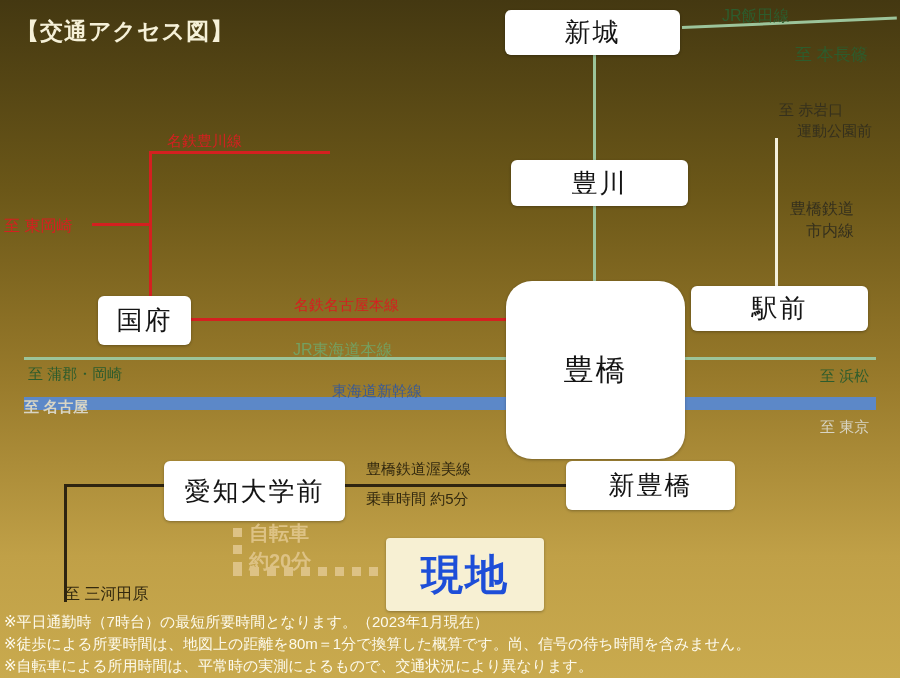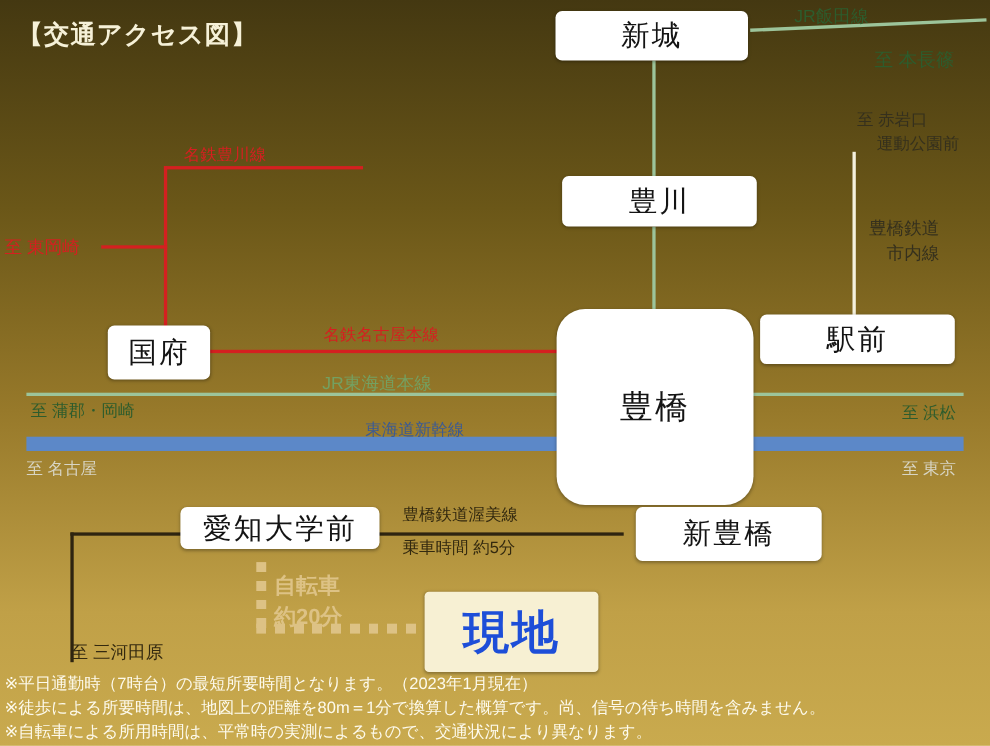--- a/index.html
+++ b/index.html
@@ -45,38 +45,38 @@
   <div class="line" style="left:64px;top:484px;width:101px;height:3px;background:#2e2410;"></div>
   <div class="line" style="left:64px;top:484px;width:3px;height:118px;background:#2e2410;"></div>
   <div class="line" style="left:233px;top:511px;width:9px;height:62px;background:repeating-linear-gradient(to bottom,#ddc285 0 9px,transparent 9px 17px);"></div>
   <div class="line" style="left:233px;top:567px;width:155px;height:9px;background:repeating-linear-gradient(to right,#ddc285 0 9px,transparent 9px 17px);"></div>
 
   <div class="station" style="left:505px;top:10px;width:175px;height:45px;">新城</div>
   <div class="station" style="left:511px;top:160px;width:177px;height:46px;">豊川</div>
   <div class="station" style="left:98px;top:296px;width:93px;height:49px;">国府</div>
   <div class="station" style="left:506px;top:281px;width:179px;height:178px;border-radius:26px;font-size:30px;font-family:Liberation Serif, serif;">豊橋</div>
   <div class="station" style="left:691px;top:286px;width:177px;height:45px;">駅前</div>
-  <div class="station" style="left:164px;top:461px;width:181px;height:38px;">愛知大学前</div>
-  <div class="station" style="left:566px;top:461px;width:169px;height:49px;margin-left:12px;">新豊橋</div>
+  <div class="station" style="left:164px;top:461px;width:181px;height:60px;">愛知大学前</div>
+  <div class="station" style="left:566px;top:461px;width:169px;height:49px;">新豊橋</div>
   <div class="station" style="left:386px;top:538px;width:158px;height:73px;background:#f7f0d3;color:#1d4ed8;font-size:42px;font-weight:bold;border-radius:4px;">現地</div>
 
   <div class="label" style="left:722px;top:6px;font-size:16px;color:#2d5c2d;">JR飯田線</div>
   <div class="label" style="left:795px;top:45px;font-size:17px;color:#2d5c2d;">至 本長篠</div>
   <div class="label" style="left:779px;top:101px;font-size:15px;color:#35301d;">至 赤岩口</div>
   <div class="label" style="left:797px;top:122px;font-size:15px;color:#35301d;">運動公園前</div>
   <div class="label" style="left:790px;top:199px;font-size:16px;color:#35301d;">豊橋鉄道</div>
   <div class="label" style="left:806px;top:221px;font-size:16px;color:#35301d;">市内線</div>
   <div class="label" style="left:167px;top:132px;font-size:15px;color:#d42020;">名鉄豊川線</div>
   <div class="label" style="left:4px;top:216px;font-size:16px;color:#d42020;">至 東岡崎</div>
   <div class="label" style="left:294px;top:296px;font-size:15px;color:#d42020;">名鉄名古屋本線</div>
   <div class="label" style="left:293px;top:340px;font-size:16px;color:#74a061;">JR東海道本線</div>
   <div class="label" style="left:28px;top:365px;font-size:15px;color:#2d5c2d;">至 蒲郡・岡崎</div>
   <div class="label" style="left:820px;top:367px;font-size:15px;color:#2d5c2d;text-align:right;">至 浜松</div>
   <div class="label" style="left:296px;top:382px;font-size:15px;color:#3a5a95;margin-left:36px;">東海道新幹線</div>
-  <div class="label" style="left:24px;top:418px;font-size:15px;color:#d8d5c5;">至 名古屋</div>
+  <div class="label" style="left:24px;top:398px;font-size:15px;color:#d8d5c5;font-weight:bold;">至 名古屋</div>
   <div class="label" style="left:820px;top:418px;font-size:15px;color:#d8d5c5;">至 東京</div>
   <div class="label" style="left:366px;top:460px;font-size:15px;color:#33290f;">豊橋鉄道渥美線</div>
   <div class="label" style="left:366px;top:490px;font-size:15px;color:#33290f;">乗車時間 約5分</div>
   <div class="label" style="left:249px;top:521px;font-size:20px;font-weight:bold;color:#ddc285;">自転車</div>
   <div class="label" style="left:249px;top:549px;font-size:20px;font-weight:bold;color:#ddc285;">約20分</div>
   <div class="label" style="left:64px;top:584px;font-size:16px;color:#33290f;">至 三河田原</div>
 
   <div class="notes">
     <div>※平日通勤時（7時台）の最短所要時間となります。（2023年1月現在）</div>
     <div>※徒歩による所要時間は、地図上の距離を80m＝1分で換算した概算です。尚、信号の待ち時間を含みません。</div>

